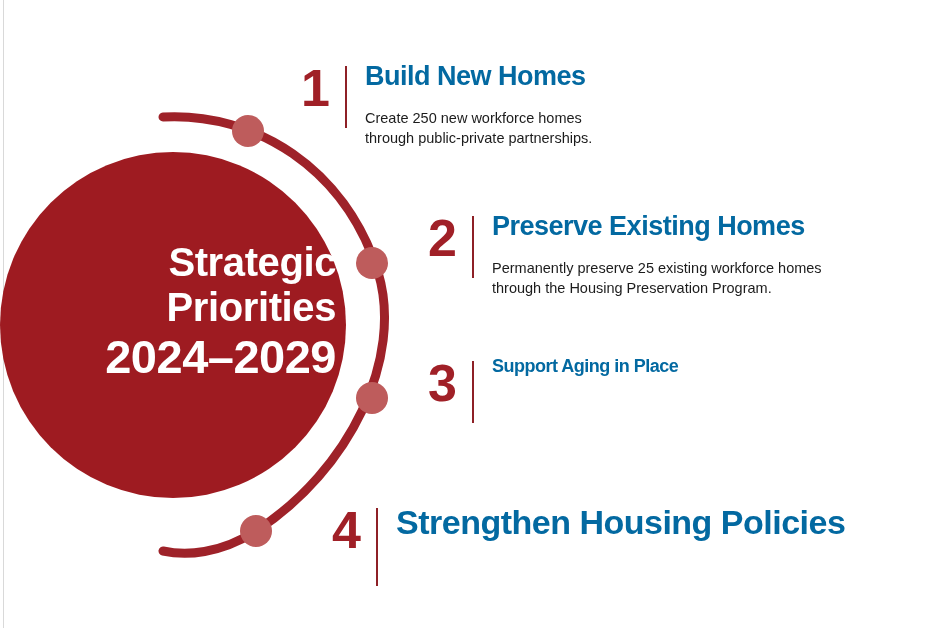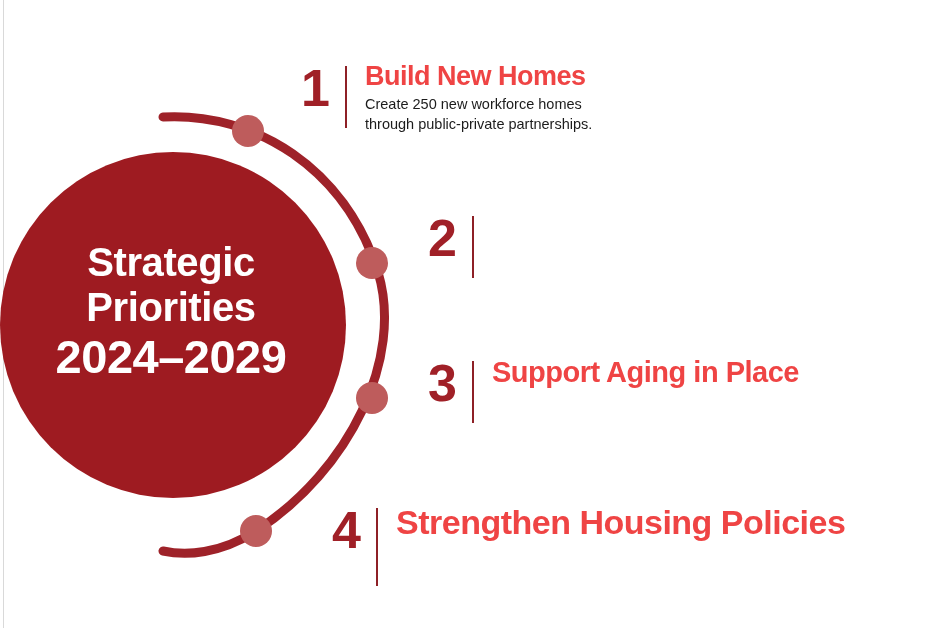--- a/index.html
+++ b/index.html
@@ -37,21 +37,21 @@
     height: 628px;
     pointer-events: none;
   }
 
   
   .hero-disc-text {
     position: absolute;
     left: 6px;
     top: 240px;
     width: 330px;
-    text-align: center;
+    text-align: right;
     color: #ffffff;
     font-weight: 700;
     font-size: 40px;
     line-height: 1.13;
     letter-spacing: -0.4px;
   }
   .hero-disc-text .line3 {
     font-size: 47px;
     letter-spacing: -0.5px;
   }
@@ -74,48 +74,48 @@
   .priority .rule {
     width: 2px;
     background: #8E2026;
     margin: 4px 0 0 16px;
     flex: 0 0 2px;
   }
   .priority .copy {
     margin-left: 18px;
   }
   .priority .title {
-    color: #ef4444;
+    color: #0369a1;
     font-weight: 700;
     font-size: 26px;
     line-height: 1.08;
     letter-spacing: -0.5px;
     white-space: nowrap;
   }
   .priority .desc {
     color: #1c1c1c;
     font-weight: 400;
     font-size: 14.5px;
     line-height: 1.36;
-    margin-top: 4px;
+    margin-top: 18px;
     white-space: pre-line;
   }
 
   
   #p1 { left: 285px; top: 62px; }
   #p1 .rule { height: 62px; }
   #p1 .title { font-size: 27px; }
 
   #p2 { left: 412px; top: 212px; }
   #p2 .rule { height: 62px; }
   #p2 .title { font-size: 27px; }
 
   #p3 { left: 412px; top: 357px; }
   #p3 .rule { height: 62px; }
-  #p3 .title { font-size: 29px; }
+  #p3 .title { font-size: 18px; }
 
   #p4 { left: 316px; top: 504px; }
   #p4 .rule { height: 78px; }
   #p4 .title { font-size: 34px; }
 </style>
 </head>
 <body>
 
 <div id="canvas">
 
@@ -148,20 +148,25 @@
     <div class="copy">
       <div class="title">Build New Homes</div>
       <div class="desc">Create 250 new workforce homes
 through public-private partnerships.</div>
     </div>
   </div>
 
   <div class="priority" id="p2">
     <div class="num">2</div>
     <div class="rule"></div>
+    <div class="copy">
+      <div class="title">Preserve Existing Homes</div>
+      <div class="desc">Permanently preserve 25 existing workforce homes
+through the Housing Preservation Program.</div>
+    </div>
   </div>
 
   <div class="priority" id="p3">
     <div class="num">3</div>
     <div class="rule"></div>
     <div class="copy">
       <div class="title">Support Aging in Place</div>
     </div>
   </div>
 

